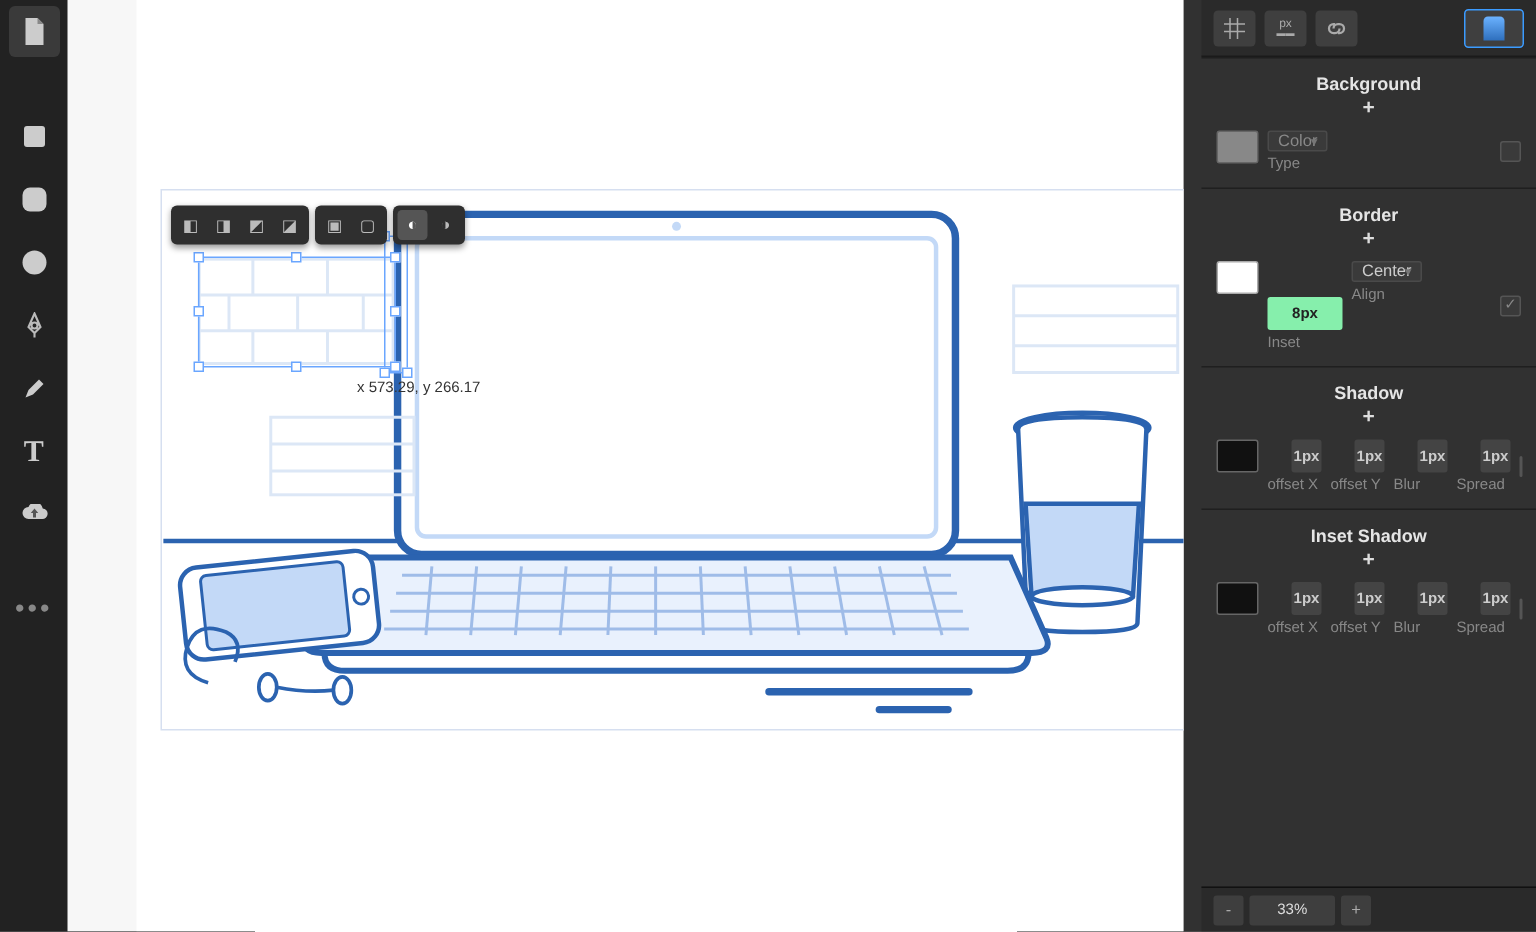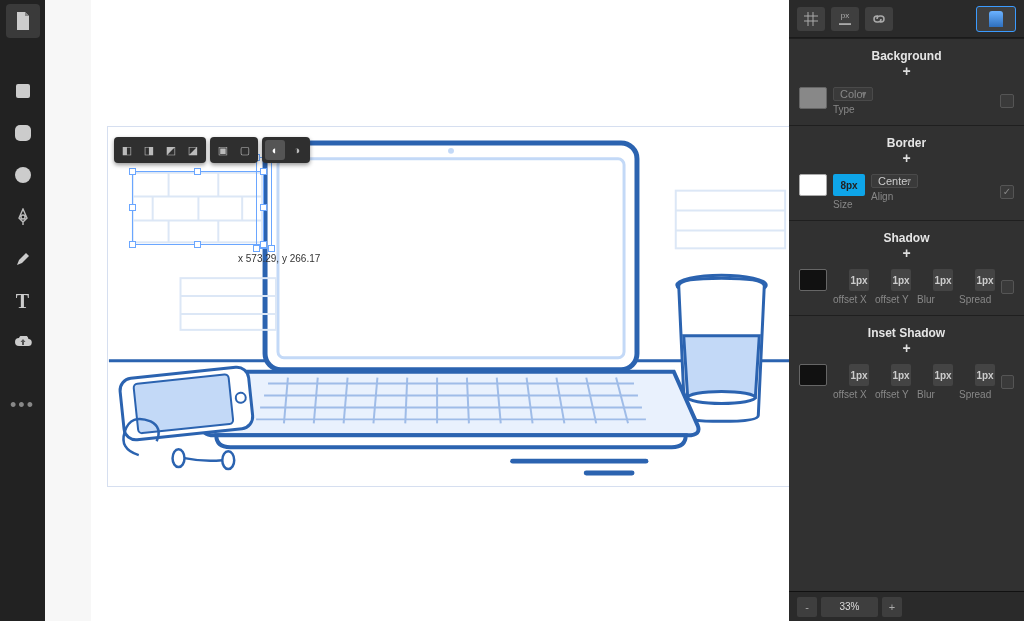--- a/index.html
+++ b/index.html
@@ -34,37 +34,37 @@
   .float-bar { position:absolute; display:flex; gap:4px; }
   .float-seg { display:flex; background:#2f2f2f; border-radius:4px; padding:3px; gap:2px; box-shadow:0 2px 4px rgba(0,0,0,0.4);}
   .float-seg .fbtn { width:20px; height:20px; display:flex; align-items:center; justify-content:center; color:#bbb; border-radius:3px; font-size:11px;}
   .float-seg .fbtn.selected { background:#555; color:#fff; }
 
   
   .illus { position:absolute; inset:0; }
   .illus svg { width:100%; height:100%; }
 
   
-  .right-panel { width:235px; background:#313131; color:#ccc; display:flex; flex-direction:column; font-size:11px; }
+  .right-panel { width:235px; background:#313131; color:#ccc; display:flex; flex-direction:column; font-size:11px;padding-left:12px; }
   .rp-topbar { height:38px; background:#2a2a2a; display:flex; align-items:center; padding:0 8px; gap:6px; border-bottom:1px solid #1a1a1a;}
   .rp-topbar .tbtn { width:28px; height:24px; background:#3f3f3f; border-radius:3px; display:flex; align-items:center; justify-content:center; color:#aaa; cursor:pointer; }
   .rp-topbar .avatar { margin-left:auto; width:40px; height:26px; background:#3f3f3f; border:1px solid #3b9bff; border-radius:3px; display:flex; align-items:center; justify-content:center;}
   .avatar .av-inner { width:14px; height:16px; background:linear-gradient(#6bb2ff,#2e6fbd); border-radius:3px 3px 0 0;}
 
   .section { border-top:1px solid #1f1f1f; padding:10px; }
   .section .sec-head { display:flex; justify-content:space-between; align-items:center; color:#e5e5e5; font-weight:bold; margin-bottom:8px; font-size:12px;flex-direction:column;}
   .plus { font-size:14px; color:#ddd; cursor:pointer; }
   .row { display:flex; align-items:flex-start; gap:6px; }
   .swatch { width:28px; height:22px; border:1px solid #666; background:#888; border-radius:2px; }
   .swatch.white { background:#fff; border-color:#aaa; }
   .swatch.black { background:#111; }
   .dropdown { flex:1; height:22px; background:#3a3a3a; border:1px solid #4a4a4a; border-radius:2px; display:flex; align-items:center; padding:0 6px; color:#888; position:relative; }
   .dropdown .caret { position:absolute; right:6px; font-size:9px; color:#777; }
   .sub-label { font-size:10px; color:#888; margin-top:3px; }
-  .num-input { width:32px; height:22px; background:#0ea5e9; color:#222; border-radius:2px; display:flex; align-items:center; justify-content:center; font-weight:bold; font-size:10px;}
+  .num-input { width:50px; height:22px; background:#86efac; color:#222; border-radius:2px; display:flex; align-items:center; justify-content:center; font-weight:bold; font-size:10px;margin-top:24px;}
   .num-dark { width:20px; height:22px; background:#444; color:#ccc; border-radius:2px; display:flex; align-items:center; justify-content:center; font-size:10px; font-weight:bold;margin-left:16px;}
   .check { width:14px; height:14px; background:#3a3a3a; border:1px solid #555; border-radius:2px; margin-left:auto; align-self:center;}
   .check.on::after{content:"✓"; color:#888; font-size:10px; display:block; text-align:center; line-height:12px;}
 
   .col { display:flex; flex-direction:column; align-items:flex-start; }
 
   .opacity-slider { position:relative; height:4px; background:#555; border-radius:2px; margin:8px 0 4px 0;}
   .opacity-slider .knob { position:absolute; right:-2px; top:-4px; width:12px; height:12px; background:#bbb; border-radius:50%; }
   .opacity-row { display:flex; justify-content:space-between; align-items:center; font-size:9px; color:#aaa;}
 
@@ -283,21 +283,21 @@
       <div class="sec-head">
           <span>Border</span>
           <span class="plus">+</span>
         </div>
       <div class="row">
         <div class="col">
             <div class="swatch white"></div>
           </div>
         <div class="col">
           <div class="num-input">8px</div>
-          <div class="sub-label">Size</div>
+          <div class="sub-label">Inset</div>
         </div>
         <div class="col" style="flex:1;">
           <div class="dropdown" style="color:#ccc;">
               <span>Center</span>
               <span class="caret">▾</span>
             </div>
           <div class="sub-label">Align</div>
         </div>
         <div class="check on"></div>
       </div>

